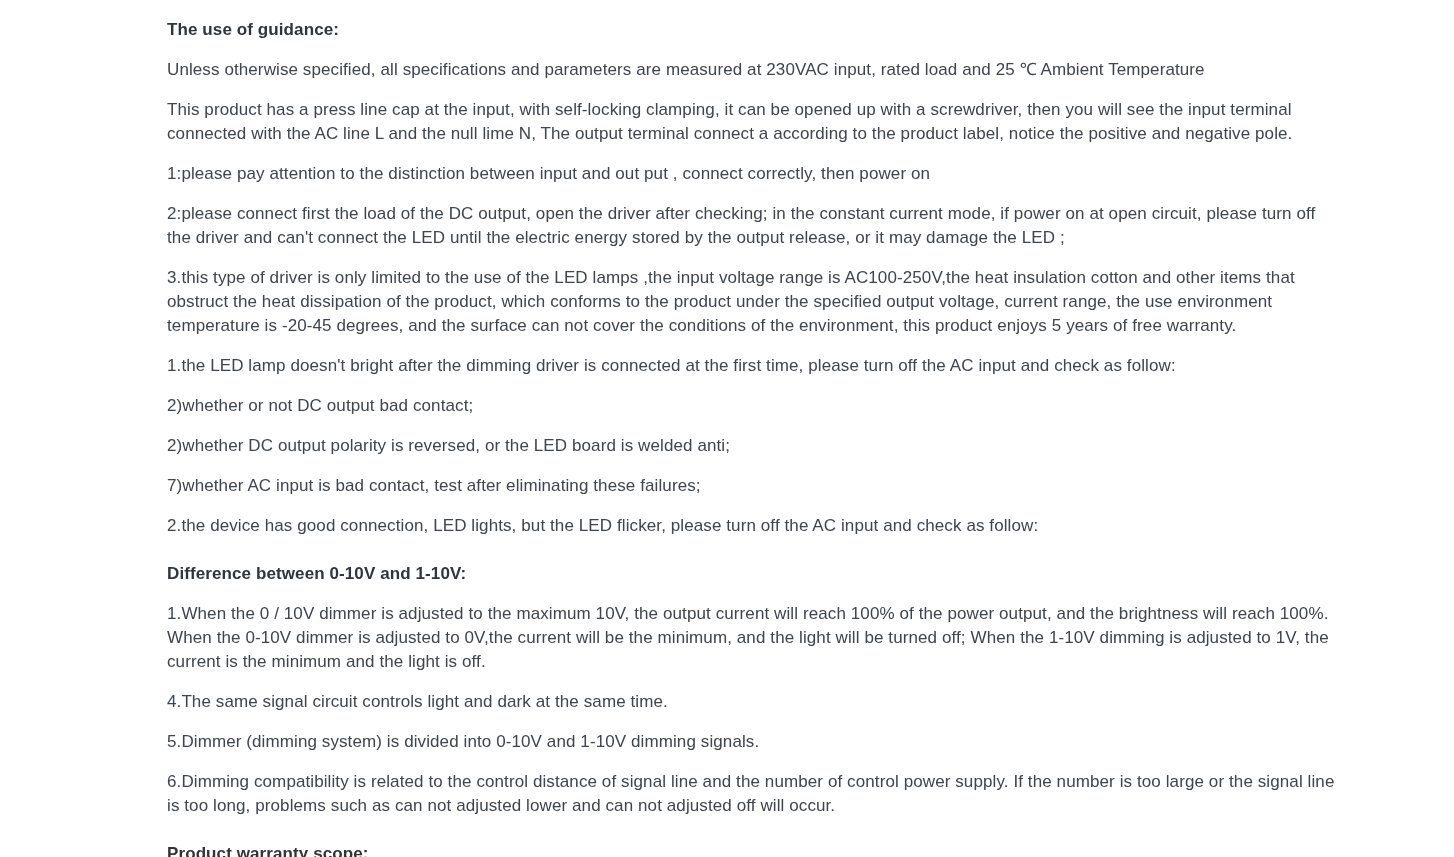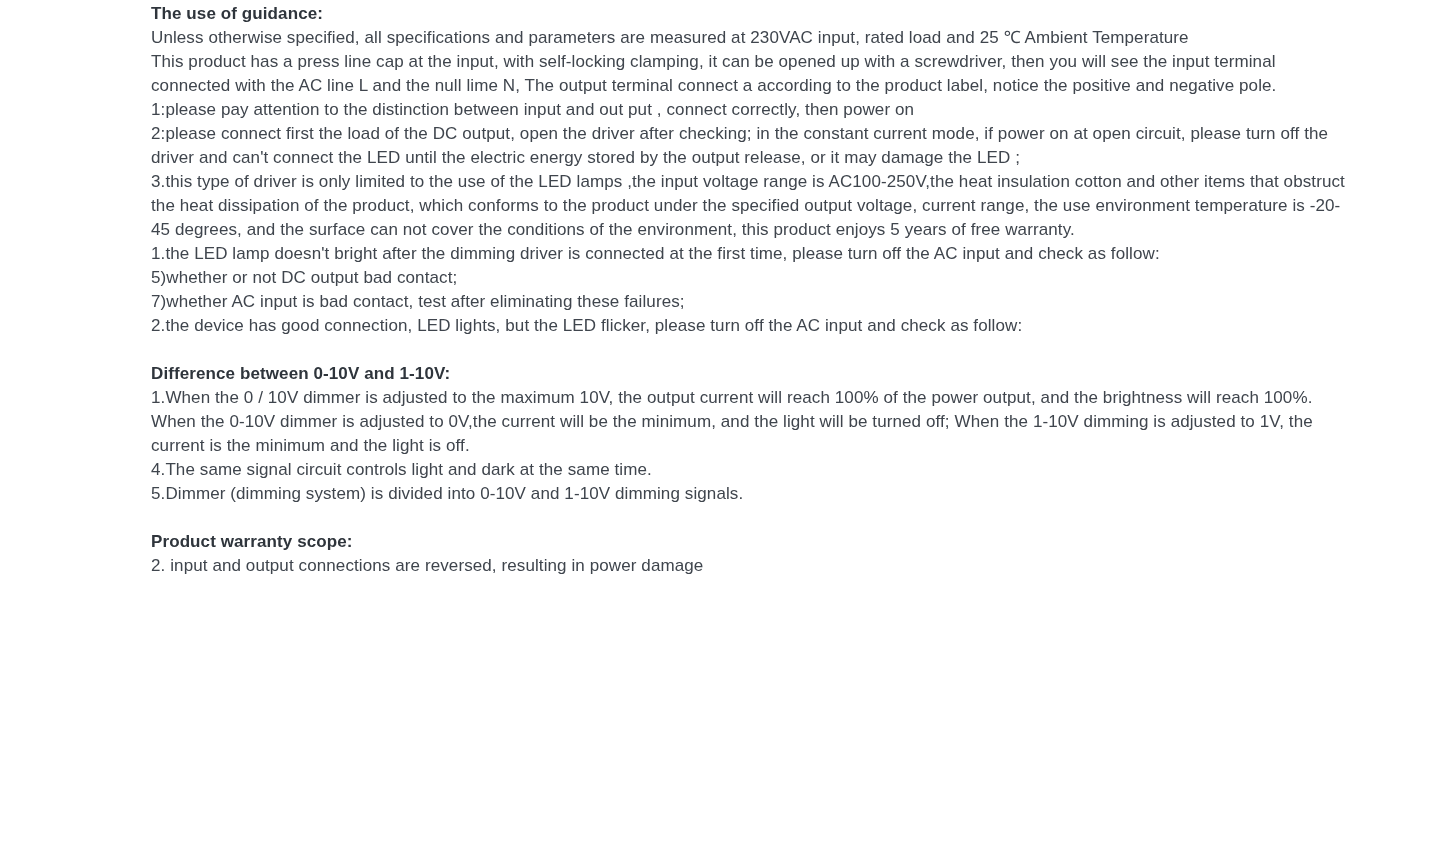--- a/index.html
+++ b/index.html
@@ -17,21 +17,21 @@
     position: absolute;
     left: 151px;
     top: 2px;
     width: 1203px;
     font-size: 17px;
     line-height: 24px;
     letter-spacing: 0.1px;
     color: var(--text-color, #3f454d);
   }
   .doc p {
-    margin: 0;
+    margin: 16px;
   }
   .section + .section {
     margin-top: 24px;
   }
   .heading {
     font-weight: bold;
     color: var(--heading-color, #2f353c);
   }
 </style>
 </head>
@@ -40,30 +40,32 @@
 <div class="doc">
 
   <section class="section">
     <p class="heading">The use of guidance:</p>
     <p>Unless otherwise specified, all specifications and parameters are measured at 230VAC input, rated load and 25 ℃ Ambient Temperature</p>
     <p>This product has a press line cap at the input, with self-locking clamping, it can be opened up with a screwdriver, then you will see the input terminal connected with the AC line L and the null lime N, The output terminal connect a according to the product label, notice the positive and negative pole.</p>
     <p>1:please pay attention to the distinction between input and out put , connect correctly, then power on</p>
     <p>2:please connect first the load of the DC output, open the driver after checking; in the constant current mode, if power on at open circuit, please turn off the driver and can't connect the LED until the electric energy stored by the output release, or it may damage the LED ;</p>
     <p>3.this type of driver is only limited to the use of the LED lamps ,the input voltage range is AC100-250V,the heat insulation cotton and other items that obstruct the heat dissipation of the product, which conforms to the product under the specified output voltage, current range, the use environment temperature is -20-45 degrees, and the surface can not cover the conditions of the environment, this product enjoys 5 years of free warranty.</p>
     <p>1.the LED lamp doesn't bright after the dimming driver is connected at the first time, please turn off the AC input and check as follow:</p>
-    <p>5)whether or not DC output bad contact;</p>
+    <p>2)whether or not DC output bad contact;</p>
+    <p>2)whether DC output polarity is reversed, or the LED board is welded anti;</p>
     <p>7)whether AC input is bad contact, test after eliminating these failures;</p>
     <p>2.the device has good connection, LED lights, but the LED flicker, please turn off the AC input and check as follow:</p>
   </section>
 
   <section class="section">
     <p class="heading">Difference between 0-10V and 1-10V:</p>
     <p>1.When the 0 / 10V dimmer is adjusted to the maximum 10V, the output current will reach 100% of the power output, and the brightness will reach 100%. When the 0-10V dimmer is adjusted to 0V,the current will be the minimum, and the light will be turned off; When the 1-10V dimming is adjusted to 1V, the current is the minimum and the light is off.</p>
     <p>4.The same signal circuit controls light and dark at the same time.</p>
     <p>5.Dimmer (dimming system) is divided into 0-10V and 1-10V dimming signals.</p>
+    <p>6.Dimming compatibility is related to the control distance of signal line and the number of control power supply. If the number is too large or the signal line is too long, problems such as can not adjusted lower and can not adjusted off will occur.</p>
   </section>
 
   <section class="section">
     <p class="heading">Product warranty scope:</p>
     <p>2. input and output connections are reversed, resulting in power damage</p>
   </section>
 
 </div>
 
 </body></html>

